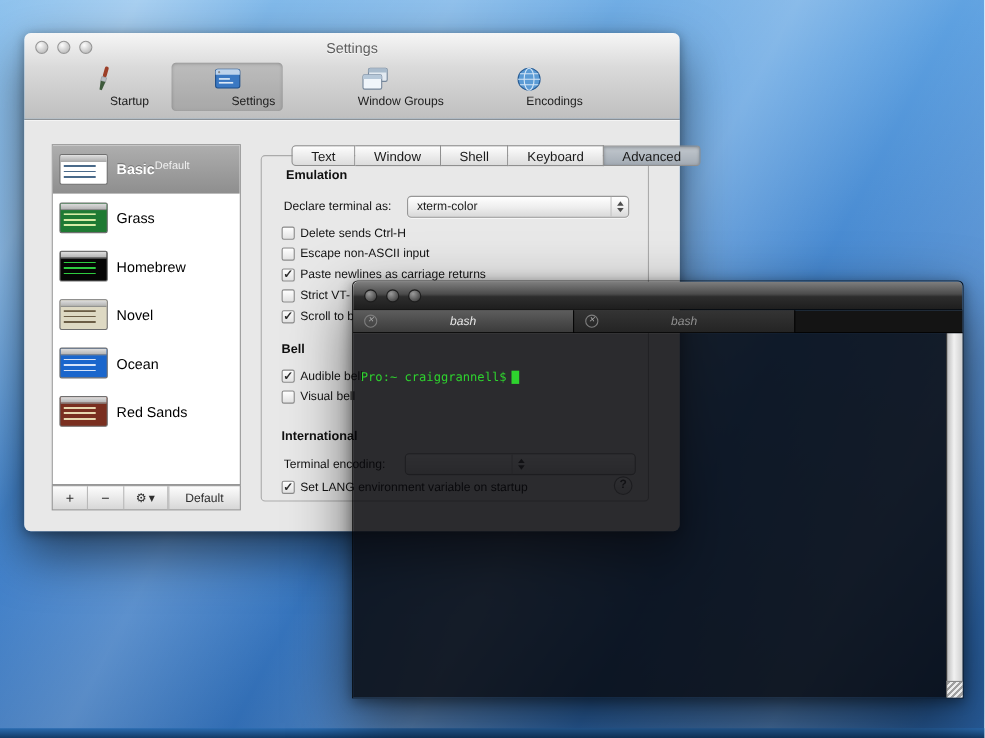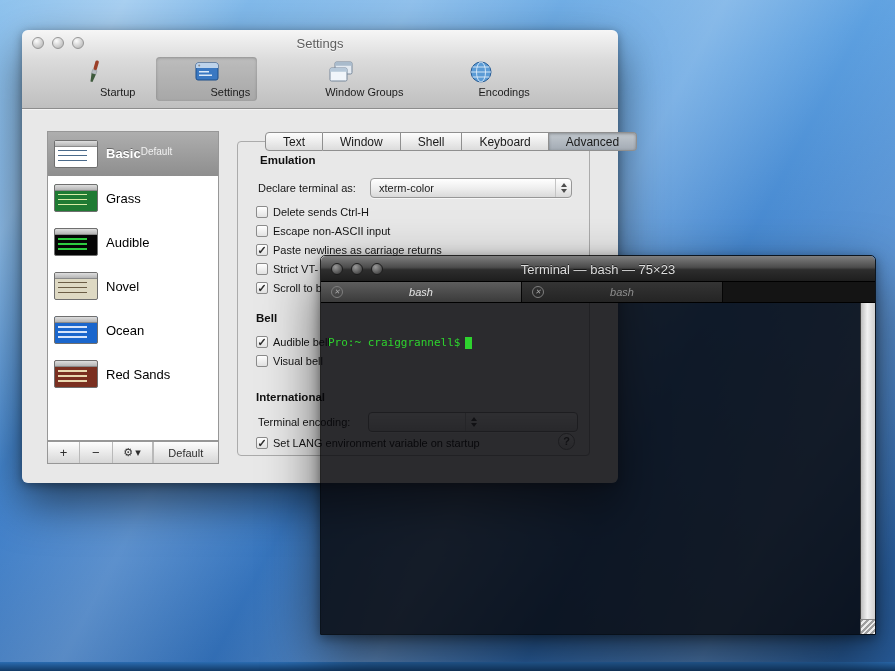--- a/index.html
+++ b/index.html
@@ -254,21 +254,21 @@
       <div class="profile">
         <span class="thumb thumb-grass">
             <span class="tlines"></span>
           </span>
         <span class="profile-name">Grass</span>
       </div>
       <div class="profile">
         <span class="thumb thumb-homebrew">
             <span class="tlines"></span>
           </span>
-        <span class="profile-name">Audible</span>
+        <span class="profile-name">Homebrew</span>
       </div>
       <div class="profile">
         <span class="thumb thumb-novel">
             <span class="tlines"></span>
           </span>
         <span class="profile-name">Novel</span>
       </div>
       <div class="profile">
         <span class="thumb thumb-ocean">
             <span class="tlines"></span>
@@ -362,21 +362,20 @@
   </div>
 </div>
 
 <div class="win-terminal">
   <div class="tw-titlebar">
     <div class="traffic">
       <span class="tl tl-dark"></span>
       <span class="tl tl-dark"></span>
       <span class="tl tl-dark"></span>
     </div>
-    <div class="tw-title">Terminal — bash — 75×23</div>
   </div>
 
   <div class="tw-tabbar">
     <div class="tw-tab active">
       <span class="tab-close">✕</span>
       <span>bash</span>
     </div>
     <div class="tw-tab inactive">
       <span class="tab-close">✕</span>
       <span>bash</span>

